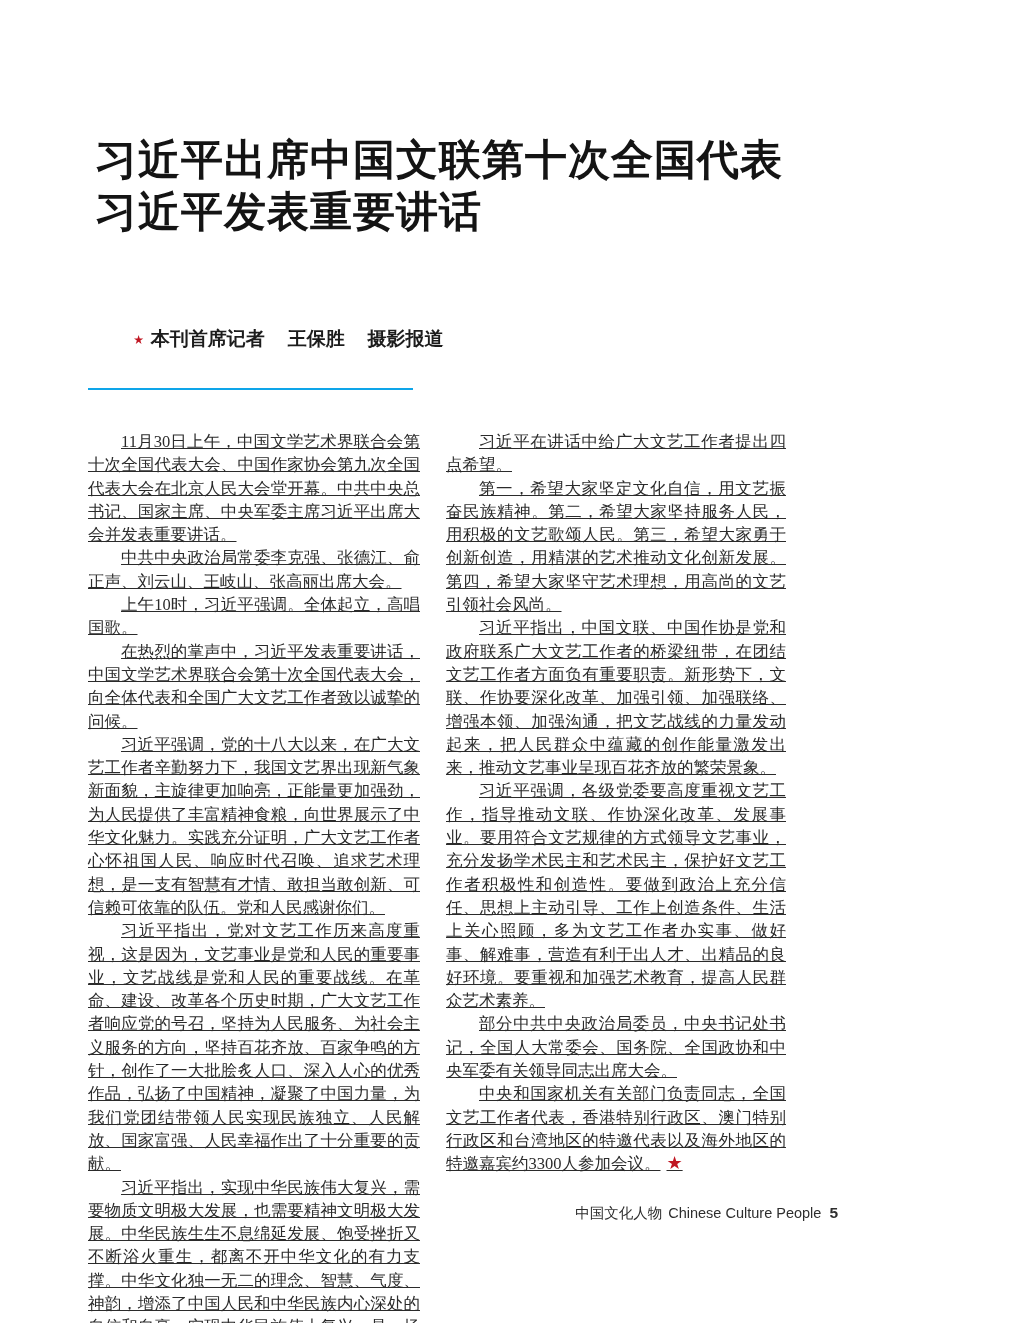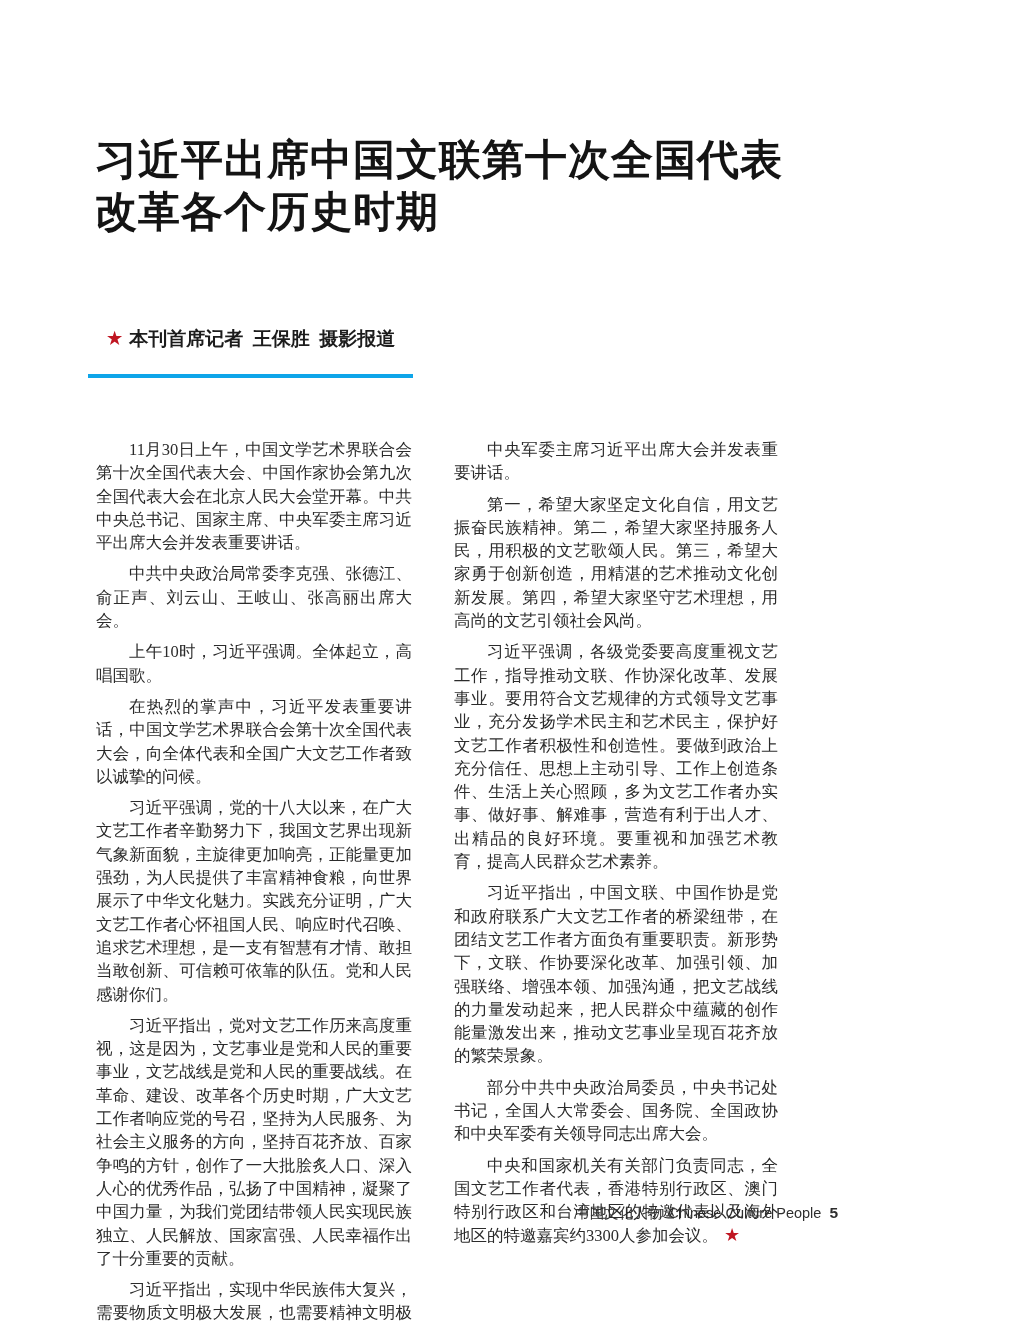--- a/index.html
+++ b/index.html
@@ -32,23 +32,23 @@
     letter-spacing: 1px;
     white-space: nowrap;
   }
 
   
   .byline {
     position: absolute;
     left: 88px;
     top: 304px;
     width: 325px;
-    padding-bottom: 0;
-    border-bottom: 4px solid #0ea5e9;
-    font-family: Liberation Serif, serif;
+    padding-bottom: 14px;
+    border-bottom: 2px solid #0ea5e9;
+    font-family: Liberation Mono, monospace;
     font-size: 19px;
     font-weight: bold;
     color: #1c1c1c;
     white-space: pre;
   }
   .byline .star-icon {
     color: #c01622;
     font-size: 17px;
     margin-right: 7px;
     position: relative;
@@ -59,23 +59,24 @@
   .col {
     position: absolute;
     top: 430px;
     color: #2b2b2b;
     font-family: "Liberation Serif", "DejaVu Serif", serif;
     font-size: 16.5px;
     line-height: 23.3px;
     text-align: justify;
   }
   .col p {
-    margin: 8px;
+    margin: 0;
     padding: 0;
     text-indent: 2em;
+    text-decoration: underline;
   }
   .col-left  { left: 88px;  width: 332px; }
   .col-right { left: 446px; width: 340px; }
   .end-star {
     color: #c01622;
     font-size: 18px;
     margin-left: 6px;
   }
 
   
@@ -95,42 +96,42 @@
     font-size: 15.5px;
   }
 </style>
 </head>
 <body>
 
 <div class="page">
 
   <div class="title-block">
       <div class="title-line">习近平出席中国文联第十次全国代表</div>
-      <div class="title-line">改革各个历史时期</div>
+      <div class="title-line">习近平发表重要讲话</div>
     </div>
 
   <div class="byline">
     <span class="star-icon">★</span><span>本刊首席记者  王保胜  摄影报道</span>
   </div>
 
   <div class="col col-left">
       <p>11月30日上午，中国文学艺术界联合会第十次全国代表大会、中国作家协会第九次全国代表大会在北京人民大会堂开幕。中共中央总书记、国家主席、中央军委主席习近平出席大会并发表重要讲话。</p>
       <p>中共中央政治局常委李克强、张德江、俞正声、刘云山、王岐山、张高丽出席大会。</p>
       <p>上午10时，习近平强调。全体起立，高唱国歌。</p>
       <p>在热烈的掌声中，习近平发表重要讲话，中国文学艺术界联合会第十次全国代表大会，向全体代表和全国广大文艺工作者致以诚挚的问候。</p>
       <p>习近平强调，党的十八大以来，在广大文艺工作者辛勤努力下，我国文艺界出现新气象新面貌，主旋律更加响亮，正能量更加强劲，为人民提供了丰富精神食粮，向世界展示了中华文化魅力。实践充分证明，广大文艺工作者心怀祖国人民、响应时代召唤、追求艺术理想，是一支有智慧有才情、敢担当敢创新、可信赖可依靠的队伍。党和人民感谢你们。</p>
       <p>习近平指出，党对文艺工作历来高度重视，这是因为，文艺事业是党和人民的重要事业，文艺战线是党和人民的重要战线。在革命、建设、改革各个历史时期，广大文艺工作者响应党的号召，坚持为人民服务、为社会主义服务的方向，坚持百花齐放、百家争鸣的方针，创作了一大批脍炙人口、深入人心的优秀作品，弘扬了中国精神，凝聚了中国力量，为我们党团结带领人民实现民族独立、人民解放、国家富强、人民幸福作出了十分重要的贡献。</p>
       <p>习近平指出，实现中华民族伟大复兴，需要物质文明极大发展，也需要精神文明极大发展。中华民族生生不息绵延发展、饱受挫折又不断浴火重生，都离不开中华文化的有力支撑。中华文化独一无二的理念、智慧、气度、神韵，增添了中国人民和中华民族内心深处的自信和自豪。实现中华民族伟大复兴，是一场震古烁今的伟大事业，需要坚忍不拔的伟大精神，也需要振奋人心的伟大作品。</p>
     </div>
 
   <div class="col col-right">
-      <p>中央军委主席习近平出席大会并发表重要讲话。</p>
+      <p>习近平在讲话中给广大文艺工作者提出四点希望。</p>
       <p>第一，希望大家坚定文化自信，用文艺振奋民族精神。第二，希望大家坚持服务人民，用积极的文艺歌颂人民。第三，希望大家勇于创新创造，用精湛的艺术推动文化创新发展。第四，希望大家坚守艺术理想，用高尚的文艺引领社会风尚。</p>
+      <p>习近平指出，中国文联、中国作协是党和政府联系广大文艺工作者的桥梁纽带，在团结文艺工作者方面负有重要职责。新形势下，文联、作协要深化改革、加强引领、加强联络、增强本领、加强沟通，把文艺战线的力量发动起来，把人民群众中蕴藏的创作能量激发出来，推动文艺事业呈现百花齐放的繁荣景象。</p>
       <p>习近平强调，各级党委要高度重视文艺工作，指导推动文联、作协深化改革、发展事业。要用符合文艺规律的方式领导文艺事业，充分发扬学术民主和艺术民主，保护好文艺工作者积极性和创造性。要做到政治上充分信任、思想上主动引导、工作上创造条件、生活上关心照顾，多为文艺工作者办实事、做好事、解难事，营造有利于出人才、出精品的良好环境。要重视和加强艺术教育，提高人民群众艺术素养。</p>
-      <p>习近平指出，中国文联、中国作协是党和政府联系广大文艺工作者的桥梁纽带，在团结文艺工作者方面负有重要职责。新形势下，文联、作协要深化改革、加强引领、加强联络、增强本领、加强沟通，把文艺战线的力量发动起来，把人民群众中蕴藏的创作能量激发出来，推动文艺事业呈现百花齐放的繁荣景象。</p>
       <p>部分中共中央政治局委员，中央书记处书记，全国人大常委会、国务院、全国政协和中央军委有关领导同志出席大会。</p>
       <p>中央和国家机关有关部门负责同志，全国文艺工作者代表，香港特别行政区、澳门特别行政区和台湾地区的特邀代表以及海外地区的特邀嘉宾约3300人参加会议。<span class="end-star">★</span></p>
     </div>
 
   <div class="footer">
     <span class="journal-cn">中国文化人物</span><span>Chinese Culture People</span><span class="pagenum">5</span>
   </div>
 
 </div>
 

